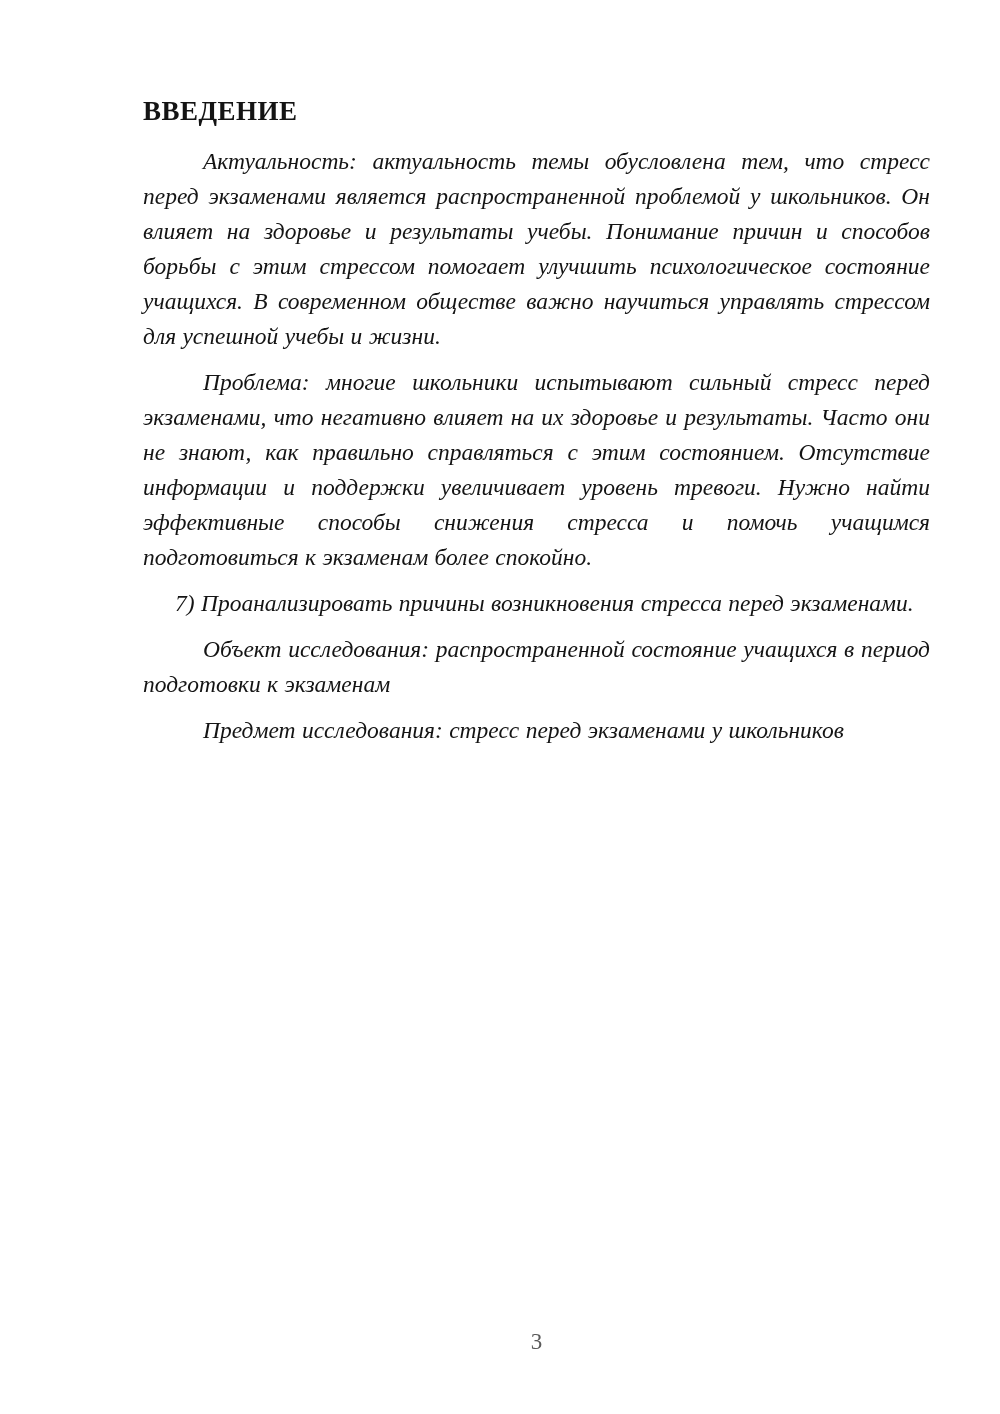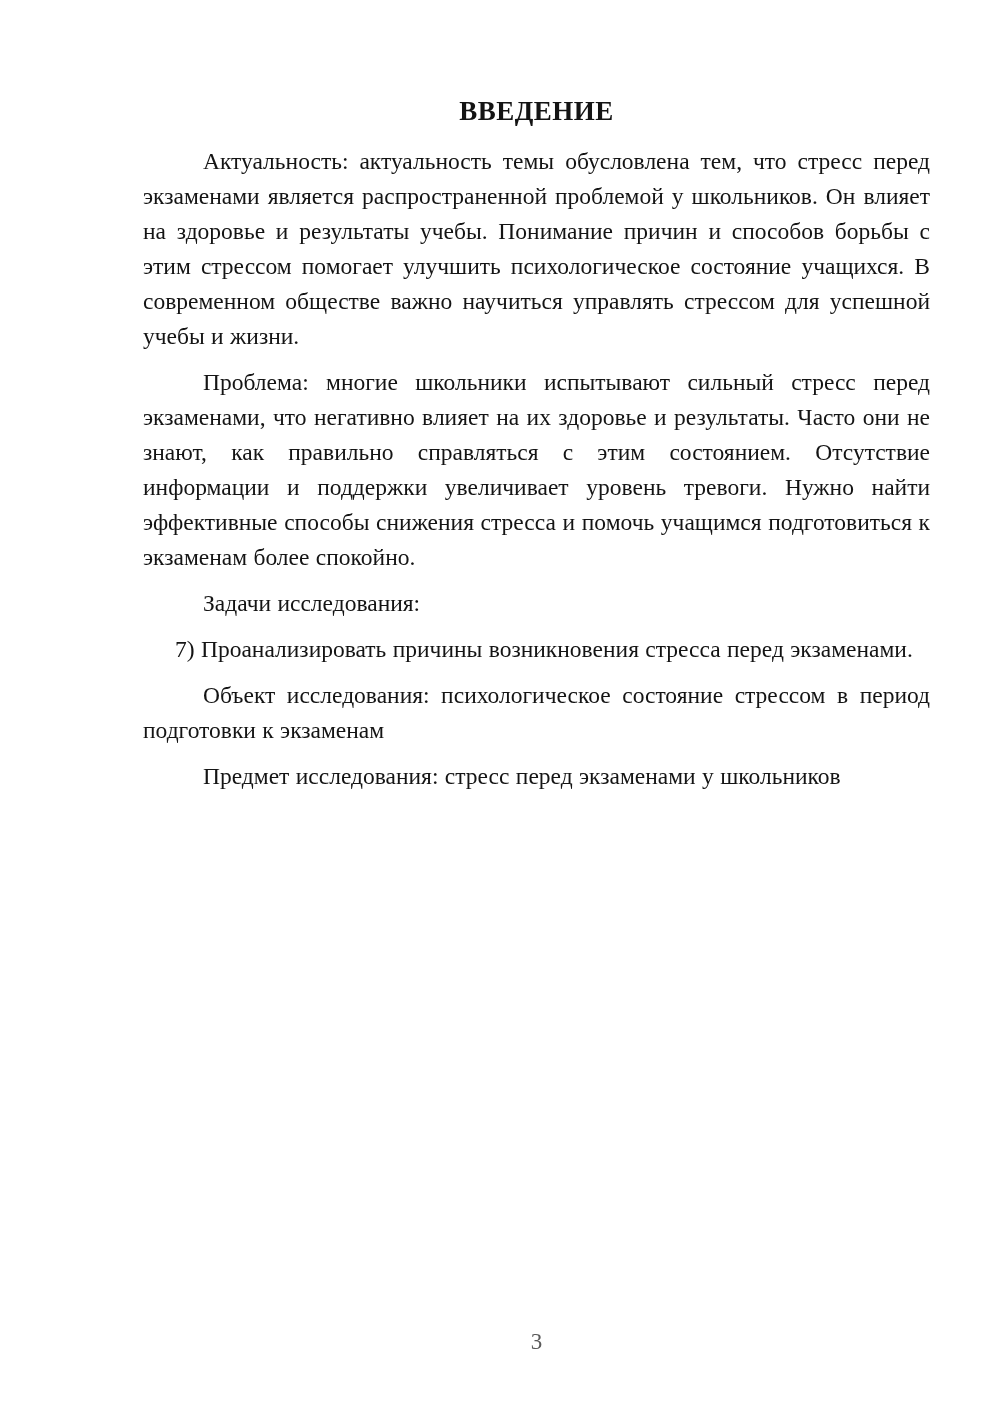--- a/index.html
+++ b/index.html
@@ -16,32 +16,33 @@
   .content {
     position: absolute;
     left: 143px;
     top: 93px;
     width: 787px;
   }
   .doc-title {
     font-size: 27px;
     font-weight: bold;
     line-height: 36px;
-    text-align: center;
+    text-align: left;
     letter-spacing: 0.5px;
     margin-bottom: 15px;
   }
   .para {
     font-size: 23.5px;
     line-height: 35px;
     text-align: justify;
     text-indent: 60px;
     margin-bottom: 11px;
     hyphens: none;
     word-spacing: 0.5px;
+    font-style: italic;
   }
   .task {
     text-indent: 32px;
   }
   .page-number {
     position: absolute;
     top: 1324px;
     left: 143px;
     width: 787px;
     text-align: center;
@@ -55,28 +56,27 @@
 
 <div class="content">
 
   <h1 class="doc-title">ВВЕДЕНИЕ</h1>
 
   <p class="para">Актуальность: актуальность темы обусловлена тем, что стресс перед экзаменами является распространенной проблемой у школьников. Он влияет на здоровье и результаты учебы. Понимание причин и способов борьбы с этим стрессом помогает улучшить психологическое состояние учащихся. В современном обществе важно научиться управлять стрессом для успешной учебы и жизни.</p>
 
   <p class="para">Проблема: многие школьники испытывают сильный стресс перед экзаменами, что негативно влияет на их здоровье и результаты. Часто они не знают, как правильно справляться с этим состоянием. Отсутствие информации и поддержки увеличивает уровень тревоги. Нужно найти эффективные способы снижения стресса и помочь учащимся подготовиться к экзаменам более спокойно.</p>
 
 
-  <p class="para">Задачи исследования:</p>
 
 
   <p class="para task">7) Проанализировать причины возникновения стресса перед экзаменами.</p>
 
 
 
 
-  <p class="para">Объект исследования: психологическое состояние стрессом в период подготовки к экзаменам</p>
+  <p class="para">Объект исследования: распространенной состояние учащихся в период подготовки к экзаменам</p>
 
   <p class="para">Предмет исследования: стресс перед экзаменами у школьников</p>
 
 
 </div>
 
 <div class="page-number">3</div>
 
 </body></html>

